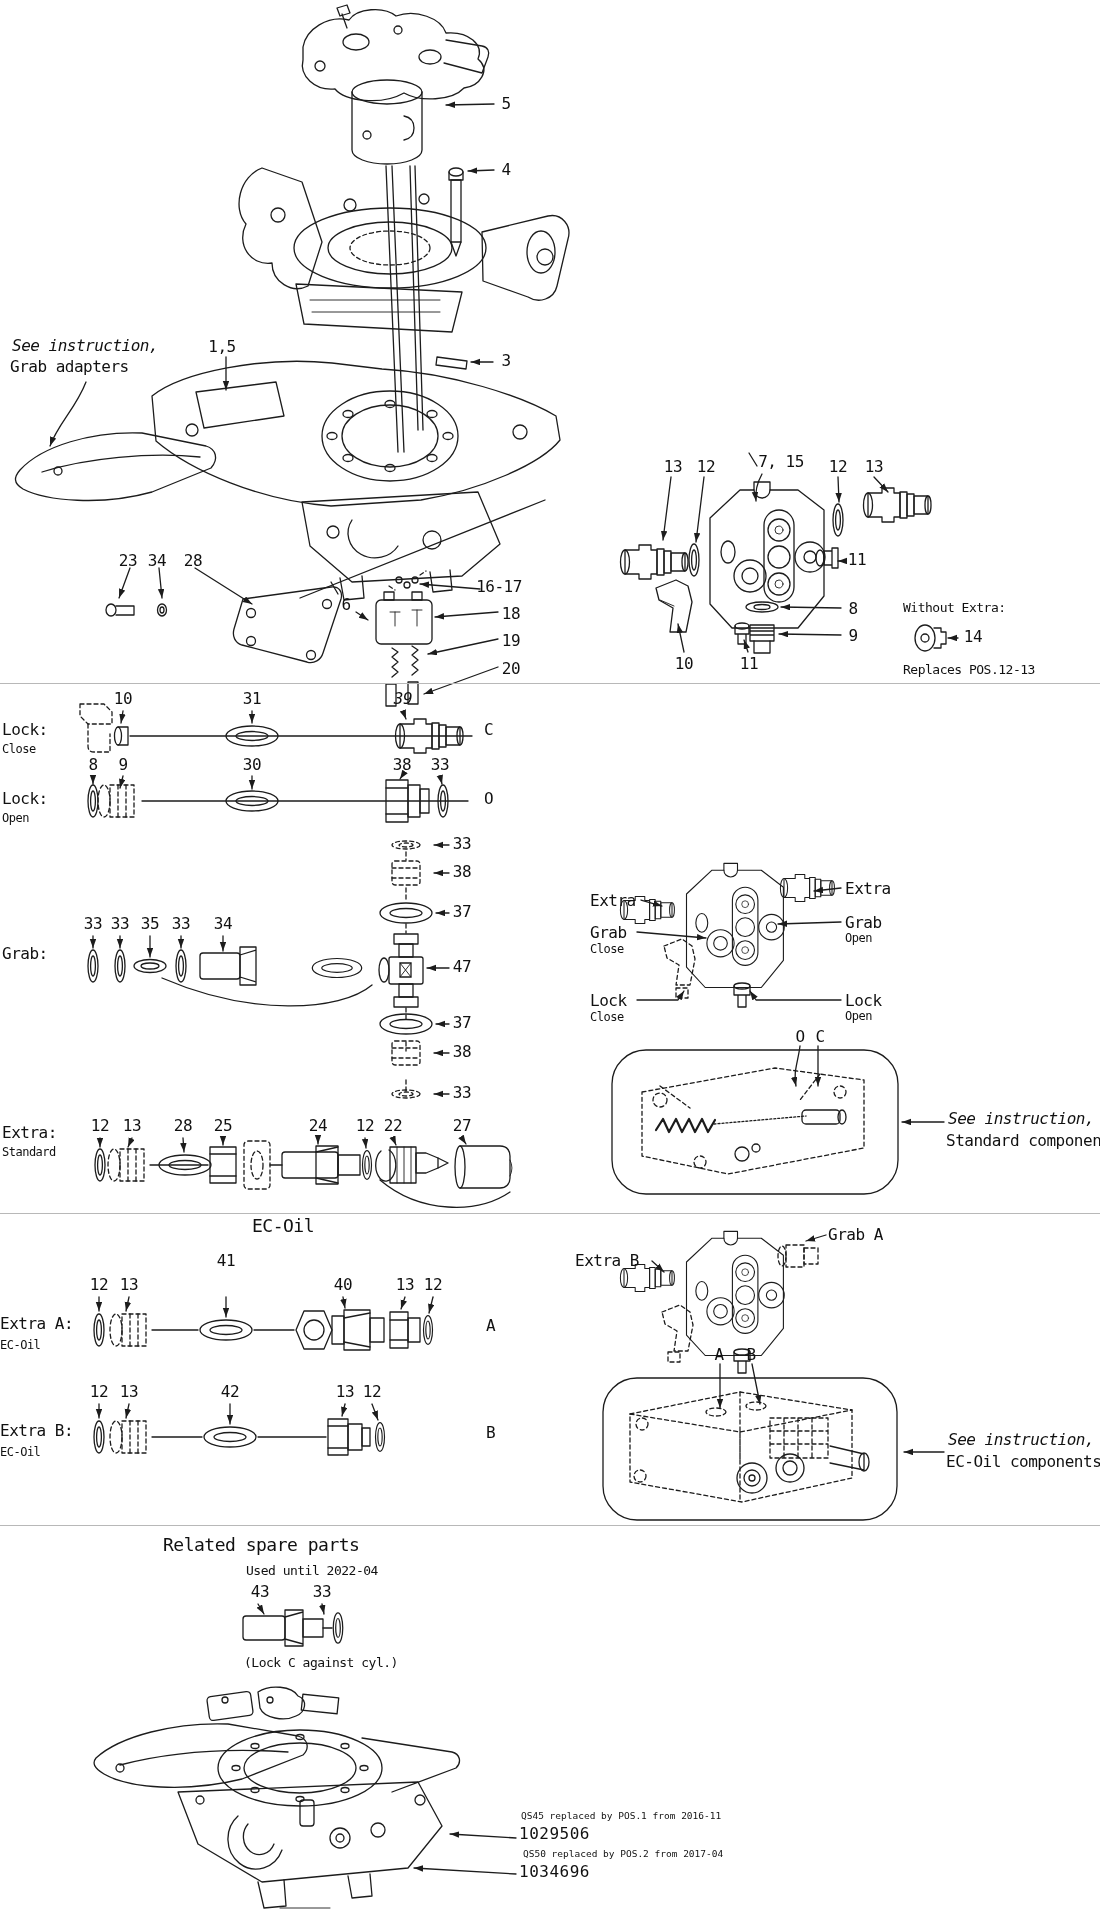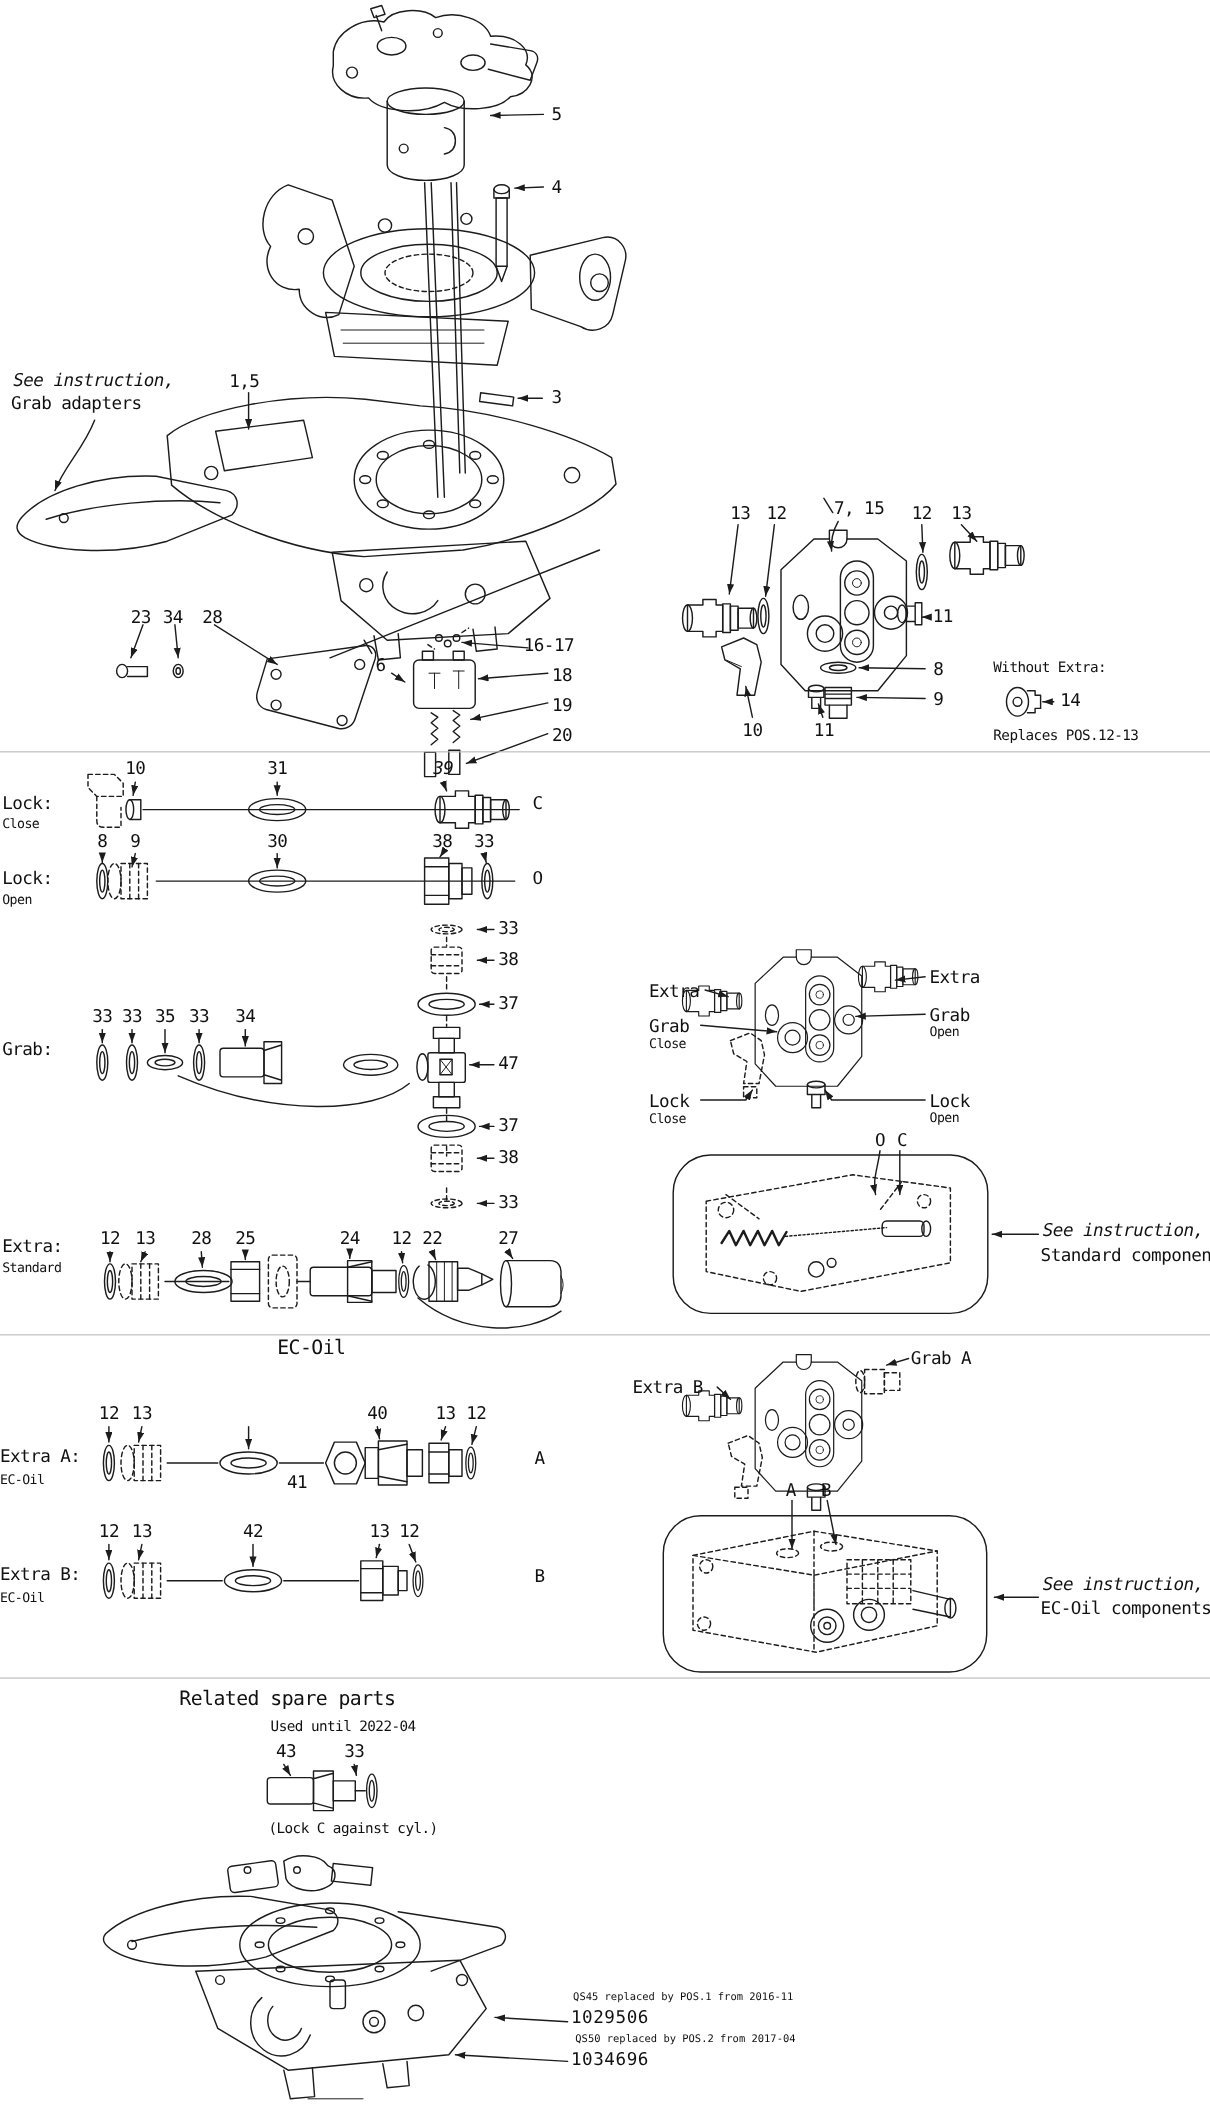--- a/index.html
+++ b/index.html
@@ -558,21 +558,21 @@
 <div class="lbl num" style="left:365px;top:1117px;">12</div>
 <div class="lbl num" style="left:393px;top:1117px;">22</div>
 <div class="lbl num" style="left:462px;top:1117px;">27</div>
 
 <div class="lbl t18" style="left:252px;top:1216px;">EC-Oil</div>
 
 <div class="lbl" style="left:0px;top:1315px;">Extra A:</div>
 <div class="lbl t12" style="left:0px;top:1339px;">EC-Oil</div>
 <div class="lbl num" style="left:99px;top:1276px;">12</div>
 <div class="lbl num" style="left:129px;top:1276px;">13</div>
-<div class="lbl num" style="left:226px;top:1339px;margin-left:44px;">41</div>
+<div class="lbl num" style="left:226px;top:1252px;">41</div>
 <div class="lbl num" style="left:343px;top:1276px;">40</div>
 <div class="lbl num" style="left:405px;top:1276px;">13</div>
 <div class="lbl num" style="left:433px;top:1276px;">12</div>
 <div class="lbl" style="left:486px;top:1317px;">A</div>
 
 <div class="lbl" style="left:0px;top:1422px;">Extra B:</div>
 <div class="lbl t12" style="left:0px;top:1446px;">EC-Oil</div>
 <div class="lbl num" style="left:99px;top:1383px;">12</div>
 <div class="lbl num" style="left:129px;top:1383px;">13</div>
 <div class="lbl num" style="left:230px;top:1383px;">42</div>

